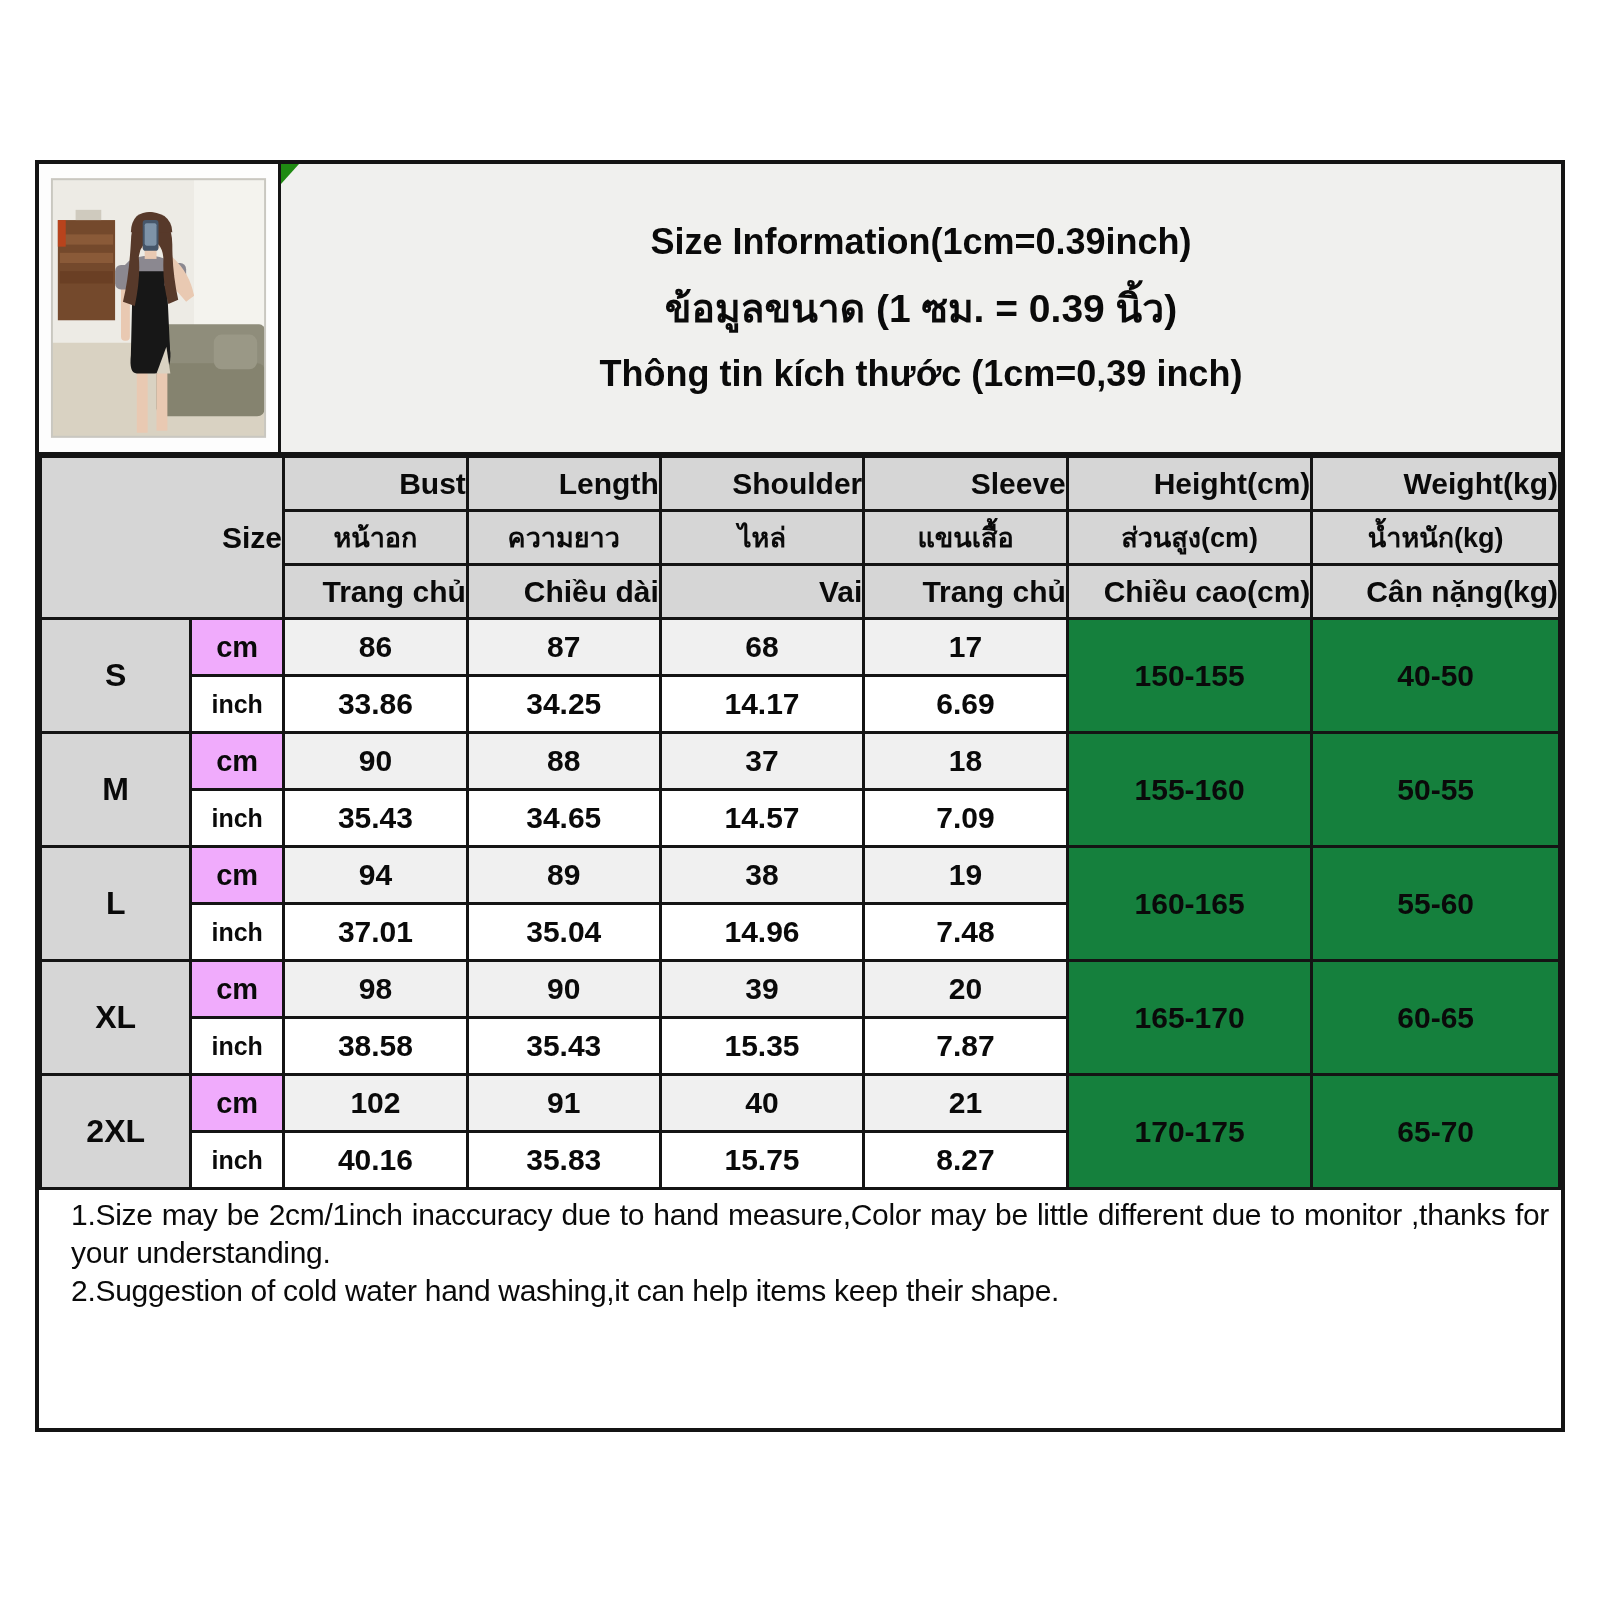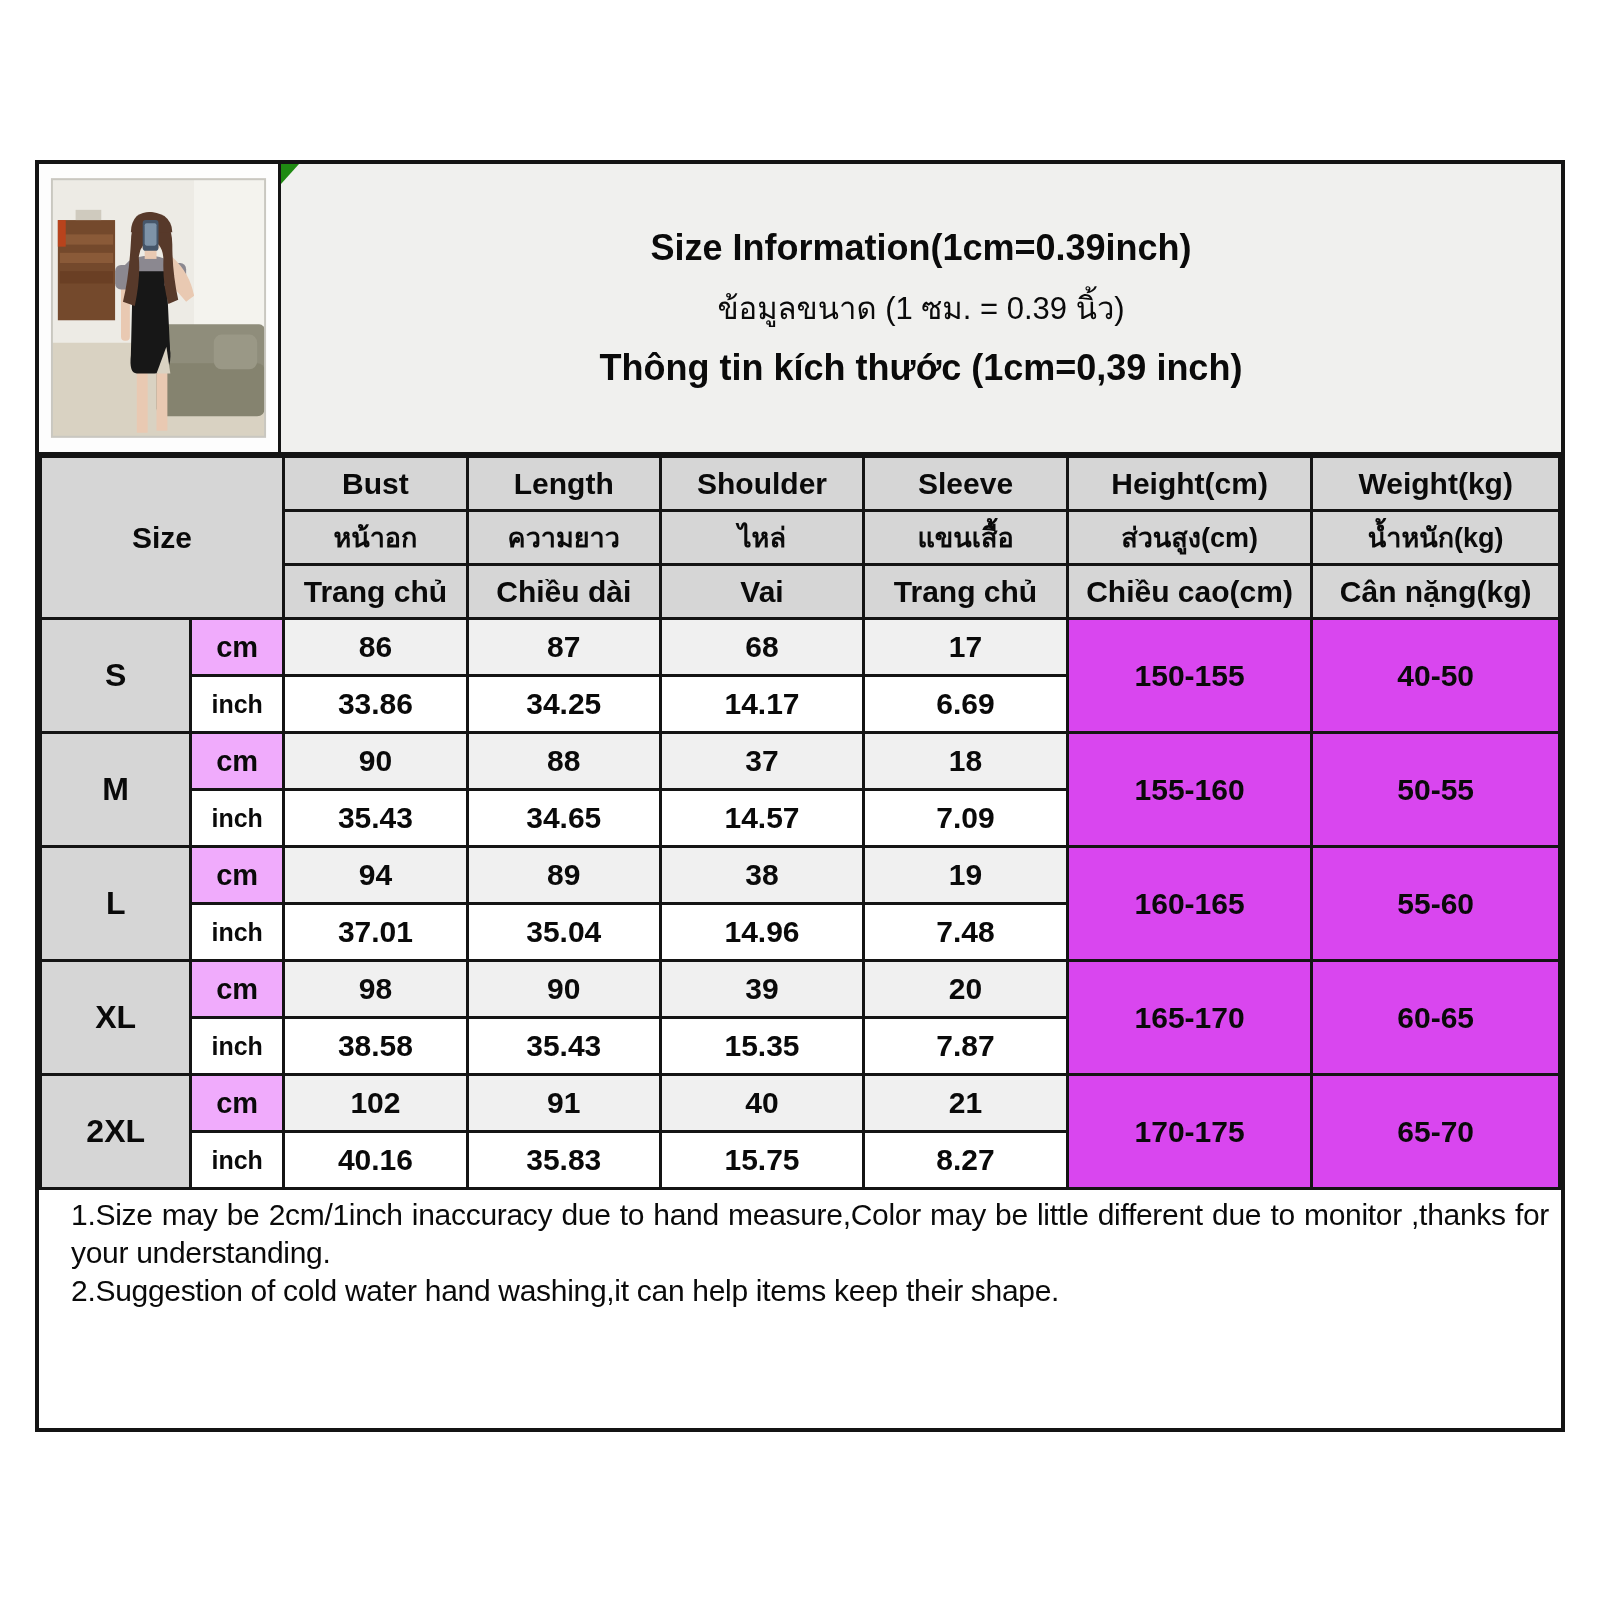--- a/index.html
+++ b/index.html
@@ -24,44 +24,44 @@
   .title-cell{
     position:relative;flex:1;background:#f0f0ee;
     display:flex;flex-direction:column;justify-content:center;align-items:center;
     gap:14px;
   }
   .corner-triangle{
     position:absolute;left:0;top:0;width:18px;height:20px;background:#1f8a12;
     -webkit-clip-path:polygon(0 0,100% 0,0 100%);clip-path:polygon(0 0,100% 0,0 100%);
   }
   .title-en,.title-vi{font-size:36px;font-weight:bold;}
-  .title-th{font-size:31px;font-weight:normal;}
+  .title-th{font-size:39px;font-weight:bold;}
   
   table.size-table{
     border-collapse:collapse;width:100%;table-layout:fixed;flex:0 0 auto;
   }
   table.size-table td{
     border:3px solid #141414;text-align:center;vertical-align:middle;
     padding:0;box-sizing:border-box;overflow:hidden;
   }
   col.c-size{width:9.9%;}  col.c-unit{width:6.1%;}
   col.c-bust{width:12.1%;} col.c-len{width:12.7%;}
   col.c-shd{width:13.4%;}  col.c-slv{width:13.4%;}
   col.c-hgt{width:16.1%;}  col.c-wgt{width:16.3%;}
-  tr.hdr-en td,tr.hdr-vi td{height:54px;background:#d6d6d6;font-weight:bold;font-size:30px;}
+  tr.hdr-en td,tr.hdr-vi td{height:54px;background:#d6d6d6;font-weight:bold;font-size:30px;text-align:right;}
   tr.hdr-th td{height:54px;background:#d6d6d6;font-weight:bold;font-size:27px;}
   td.size-hd{background:#d6d6d6;font-size:48px;font-weight:bold;}
   td.size-label{background:#d6d6d6;font-size:32px;font-weight:bold;}
   tr.cm-row td{height:57px;}
   tr.inch-row td{height:57px;background:#ffffff;}
   td.unit-cm{background:#f0abfc;font-weight:bold;font-size:29px;}
   td.unit-inch{background:#ffffff;font-weight:bold;font-size:25px;}
   td.val-cm{background:#f0f0f0;font-weight:bold;font-size:30px;}
   td.val-inch{background:#ffffff;font-weight:bold;font-size:30px;}
-  td.range{background:#d946ef;font-weight:bold;font-size:30px;}
+  td.range{background:#15803d;font-weight:bold;font-size:30px;}
   
   .attention{
     flex:1;background:#ffffff;padding:6px 12px 6px 8px;box-sizing:border-box;
     font-size:30px;line-height:38px;letter-spacing:-0.3px;
   }
   .attention .note{text-align:justify;margin-left:24px;}
 </style>
 </head>
 <body>
 

